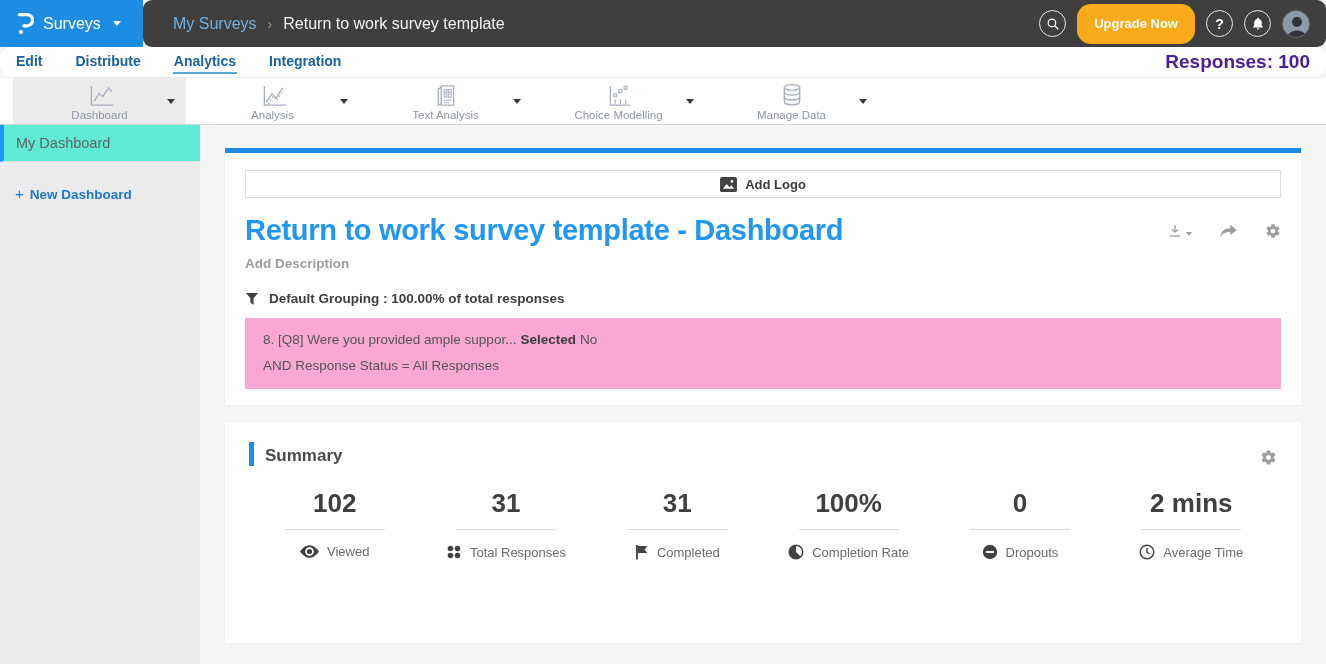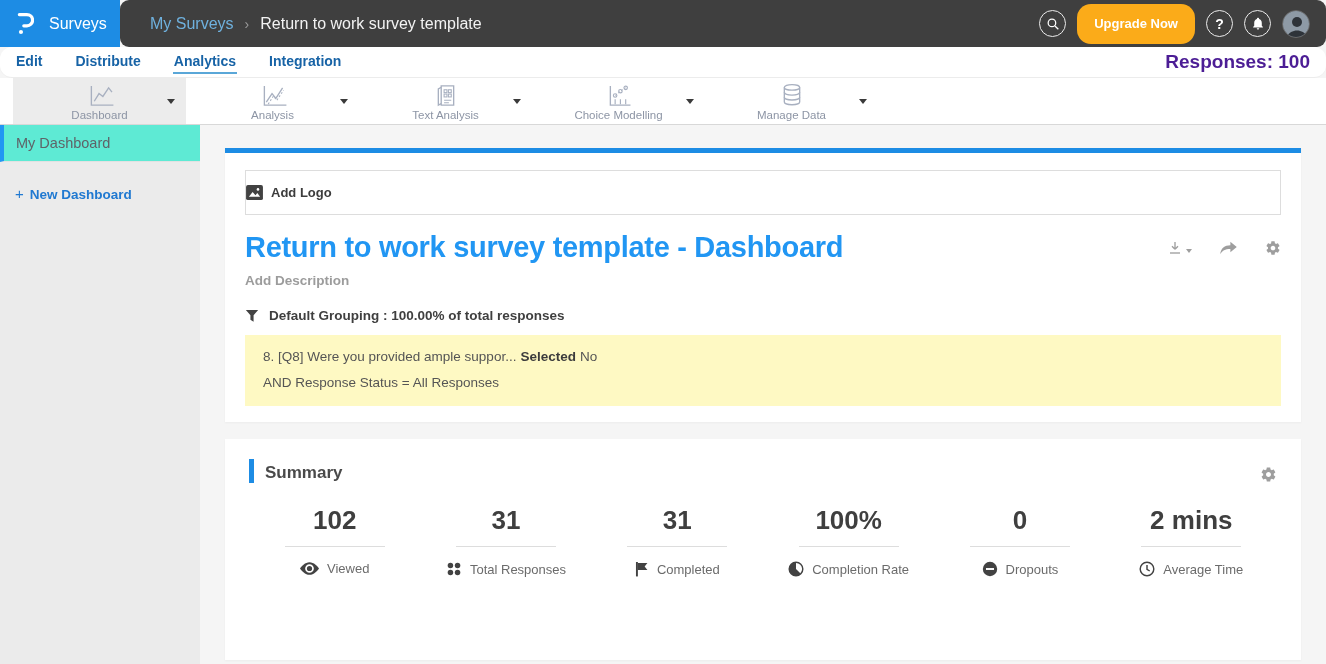--- a/index.html
+++ b/index.html
@@ -1,21 +1,21 @@
 <!DOCTYPE html>
 <html><head>
 <meta charset="utf-8">
 <style>
   * { margin:0; padding:0; box-sizing:border-box; }
   html,body { width:1326px; height:664px; }
   body { font-family:"Liberation Sans", sans-serif; background:#f5f5f5; overflow:hidden; }
 
   
   .header { height:47px; display:flex; }
-  .logo-block { width:120px; background:#1d8ce4; display:flex; align-items:center; padding-left:17px; gap:15px; cursor:pointer; }
+  .logo-block { width:143px; background:#1d8ce4; display:flex; align-items:center; padding-left:17px; gap:9px; cursor:pointer; }
   .app-name { color:#fff; font-size:16px; }
   .caret-down { width:0; height:0; border-left:4.5px solid transparent; border-right:4.5px solid transparent; border-top:5px solid #fff; margin-left:3px; }
   .topbar { flex:1; background:#3f3f3f; display:flex; align-items:center; padding:0 16px 0 30px;border-radius:9px; }
   .breadcrumb { display:flex; align-items:center; gap:11px; font-size:16px; }
   .bc-link { color:#6fb1de; cursor:pointer; }
   .bc-sep { color:#9a9a9a; font-size:14px; }
   .bc-current { color:#f2f2f2; }
   .top-actions { margin-left:auto; display:flex; align-items:center; gap:11px; }
   .circle-btn { width:27px; height:27px; border:1.5px solid #ececec; border-radius:50%; display:flex; align-items:center; justify-content:center; color:#fff; cursor:pointer; flex:none; }
   .help-txt { font-size:14px; font-weight:700; color:#fff; }
@@ -38,30 +38,30 @@
   
   .content { display:flex; height:539px; }
   .sidebar { width:200px; background:#ebebeb; flex:none; }
   .side-item { height:37px; background:#5eead4; border-left:4px solid #2196f3; border-bottom:1px solid #e2e2e2; display:flex; align-items:center; padding-left:12px; font-size:14.5px; color:#5f6368; cursor:pointer; }
   .new-dash { margin:23px 0 0 15px; font-size:13.5px; color:#2079d1; font-weight:700; display:flex; gap:6px; align-items:baseline; cursor:pointer; }
   .main { flex:1; padding:0 25px; overflow:hidden; }
   .card { background:#fff; box-shadow:0 1px 2px rgba(0,0,0,0.04); }
 
   
   .card1 { margin-top:23px; border-top:5px solid #1d8ce4; padding:17px 20px 16px; }
-  .logo-box { height:45px; border:1px solid #ddd; display:flex; align-items:center; justify-content:flex-start; gap:8px; font-size:13px; color:#3c3c3c; font-weight:700; cursor:pointer; }
+  .logo-box { height:28px; border:1px solid #ddd; display:flex; align-items:center; justify-content:center; gap:8px; font-size:13px; color:#3c3c3c; font-weight:700; cursor:pointer; }
   .title-row { display:flex; margin-top:16px; align-items:flex-start;gap:20px; }
   .page-title { font-size:29px; color:#2196f3; font-weight:600; letter-spacing:-0.3px; }
   .title-actions { margin-left:auto; display:flex; gap:27px; align-items:center; padding-top:9px; }
   .dl-wrap { display:flex; align-items:flex-end; gap:3px; cursor:pointer; }
   .mini-caret { width:0; height:0; border-left:3.5px solid transparent; border-right:3.5px solid transparent; border-top:4px solid #9e9e9e; margin-bottom:3px; }
   .icon-btn { cursor:pointer; display:flex; }
   .add-desc { margin-top:9px; font-size:13.5px; color:#9c9c9c; font-weight:700; cursor:pointer; }
   .filter-row { margin-top:20px; display:flex; align-items:center; gap:10px; font-size:13.5px; color:#3f3f3f; font-weight:700; }
-  .criteria { margin-top:12px; background:#fef9c3; padding:14px 18px 16px; font-size:13.5px; color:#555; }
+  .criteria { margin-top:12px; background:#f9a8d4; padding:14px 18px 16px; font-size:13.5px; color:#555; }
   .crit-bold { font-weight:700; color:#3c3c3c; margin:0 4px; }
   .criteria .line2 { margin-top:11px; }
 
   
   .card2 { margin-top:17px; height:221px; padding:20px 24px; }
   .sum-head { display:flex; align-items:flex-end; }
   .accent { width:5px; height:24px; background:#1d8ce4; margin-right:11px; }
   .sum-title { font-size:17px; color:#4a4a4a; font-weight:600; }
   .sum-gear { margin-left:auto; cursor:pointer; display:flex; }
   .stats { display:flex; margin-top:22px; }

